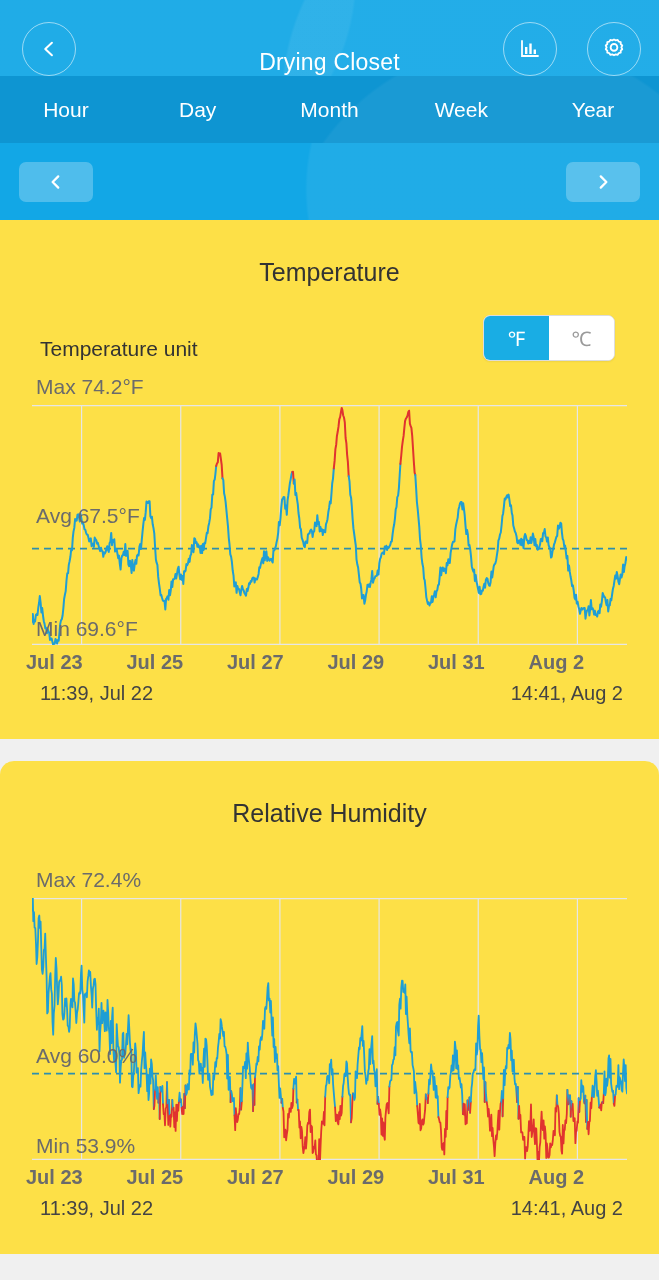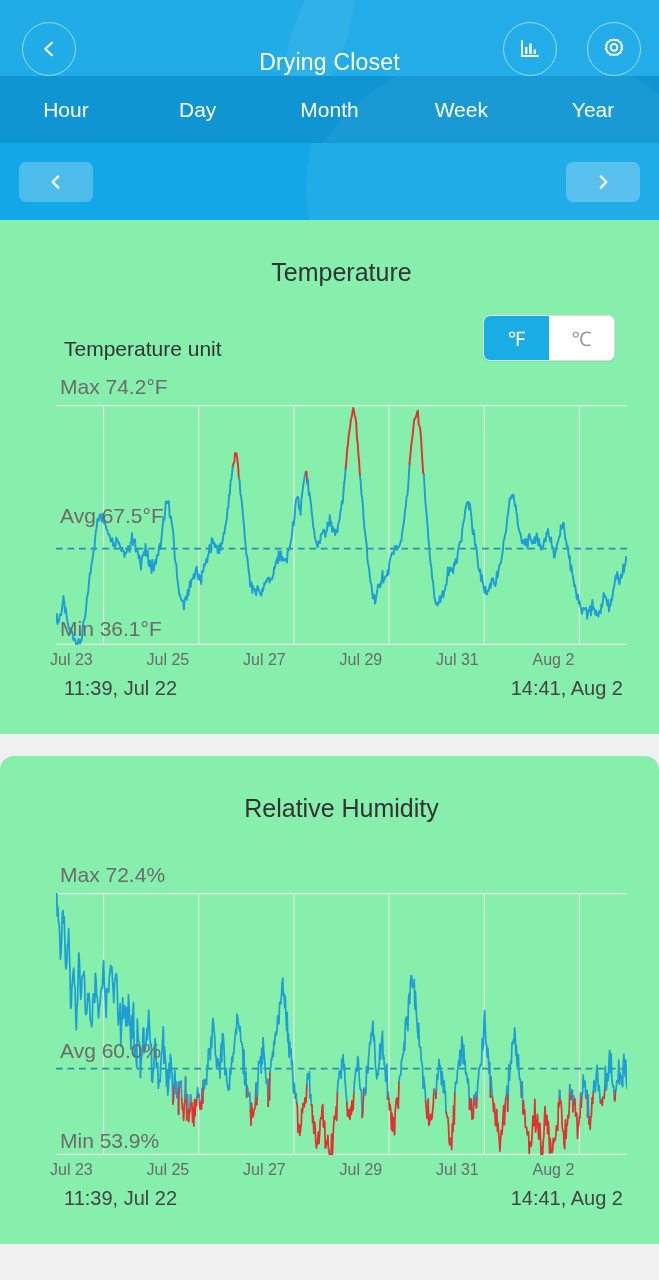--- a/index.html
+++ b/index.html
@@ -53,21 +53,21 @@
     background-image: radial-gradient(circle at 78% 60%, rgba(255,255,255,0.06) 0 40%, rgba(255,255,255,0) 40.5%);
   }
   .pg-btn {
     width:74px; height:40px; border-radius:7px;
     background:rgba(255,255,255,0.26);
     display:flex; align-items:center; justify-content:center;
   }
 
   
   .scroll { height:1060px; background:#f0f0f0; }
-  .card { background:#86efac; width:100%;padding-left:24px; }
+  .card { background:#fde047; width:100%; }
   .card.second { border-radius:14px 14px 0 0; margin-top:22px; }
 
   .card-title {
     text-align:center; font-size:25px; color:#333333;
     padding-top:38px; padding-bottom:6px;
   }
   .unit-row {
     display:flex; align-items:flex-end; justify-content:space-between;
     padding:22px 44px 4px 40px;
   }
@@ -87,21 +87,21 @@
   
   .chart-wrap { position:relative; padding:0 0 0 0; }
   .chart-area { position:relative; margin:0 32px; }
   .stat {
     position:absolute; font-size:21px; color:#6b6b6b;
     left:4px; white-space:nowrap; z-index:3;
   }
   .stat.max { top:-30px; }
   .svgbox { display:block; width:100%; }
   .xaxis {
-    display:flex; margin:6px 30px 0 26px; font-size:16px; color:#6b6b6b;
+    display:flex; margin:6px 30px 0 26px; font-size:20px; color:#6b6b6b;font-weight:bold;
   }
   .xaxis span { flex:1 1 0; text-align:left; }
   .range-row {
     display:flex; justify-content:space-between;
     margin:8px 36px 0 40px; font-size:20px; color:#444;
   }
   .pad-bottom { height:34px; }
 </style>
 </head>
 <body>
@@ -167,21 +167,21 @@
         <div class="toggle">
           <div class="on">℉</div>
           <div class="off">℃</div>
         </div>
       </div>
 
       <div class="chart-wrap">
         <div class="chart-area" style="margin-top:40px;">
           <div class="stat max">Max 74.2°F</div>
           <div class="stat" id="t-avg" style="top: 99px;">Avg 67.5°F</div>
-          <div class="stat" id="t-min" style="top: 212px;">Min 36.1°F</div>
+          <div class="stat" id="t-min" style="top: 212px;">Min 69.6°F</div>
           <svg class="svgbox" id="chart-temp" viewBox="0 0 595 240" preserveAspectRatio="none" height="240">
               <line x1="49.583333333333336" y1="0" x2="49.583333333333336" y2="240" stroke="#e6e6e6" stroke-width="1.2"></line>
               <line x1="148.75" y1="0" x2="148.75" y2="240" stroke="#e6e6e6" stroke-width="1.2"></line>
               <line x1="247.91666666666669" y1="0" x2="247.91666666666669" y2="240" stroke="#e6e6e6" stroke-width="1.2"></line>
               <line x1="347.0833333333333" y1="0" x2="347.0833333333333" y2="240" stroke="#e6e6e6" stroke-width="1.2"></line>
               <line x1="446.25" y1="0" x2="446.25" y2="240" stroke="#e6e6e6" stroke-width="1.2"></line>
               <line x1="545.4166666666666" y1="0" x2="545.4166666666666" y2="240" stroke="#e6e6e6" stroke-width="1.2"></line>
               <line x1="0" y1="0.6" x2="595" y2="0.6" stroke="#e6e6e6" stroke-width="1.2"></line>
               <line x1="0" y1="239.4" x2="595" y2="239.4" stroke="#e6e6e6" stroke-width="1.2"></line>
               <line x1="0" y1="143.5714285714286" x2="595" y2="143.5714285714286" stroke="#2d8fae" stroke-width="1.8" stroke-dasharray="7 5"></line>

